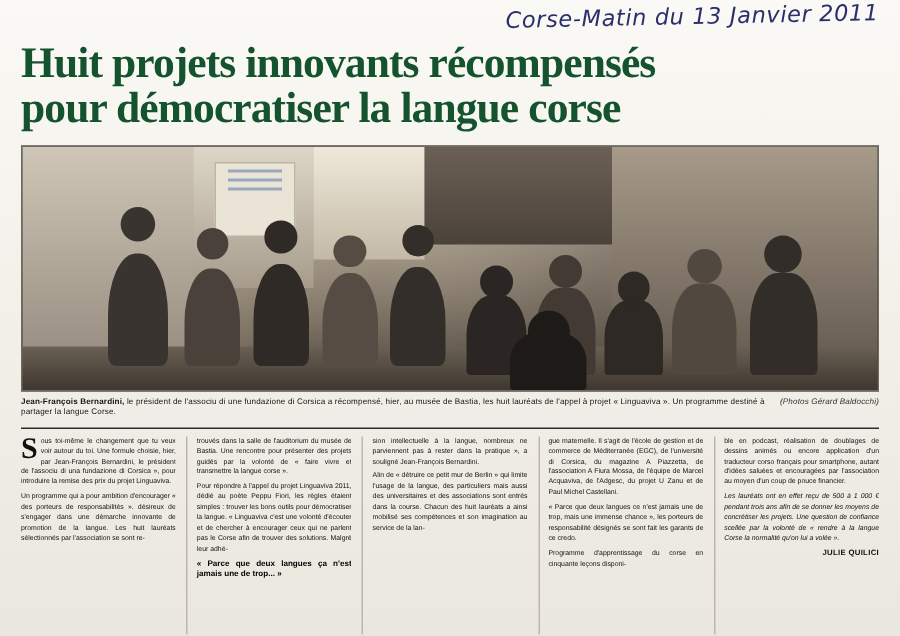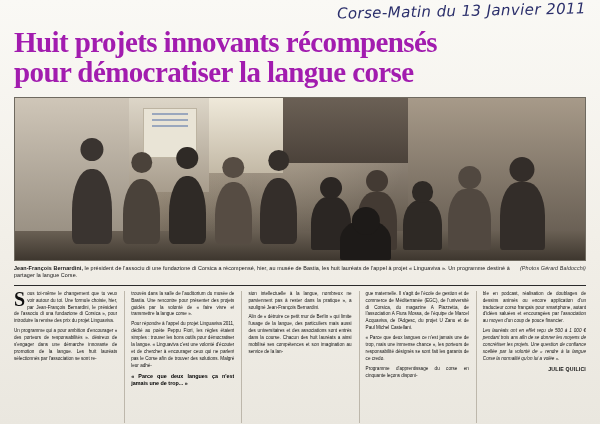--- a/index.html
+++ b/index.html
@@ -33,21 +33,21 @@
     white-space:nowrap;
   }
 
   .headline{
     margin:22px 0 0 0;
     font-family:"Liberation Serif", serif;
     font-weight:bold;
     font-size:29px;
     line-height:1.02;
     letter-spacing:-0.6px;
-    color:#a21caf;
+    color:#14532d;
     padding-left:4px;
   }
   .headline .l2{display:block;}
 
   .photo-wrap{
     position:relative;
     margin:10px 4px 0 4px;
     height:162px;
     border:1px solid #6f6a60;
     overflow:hidden;

